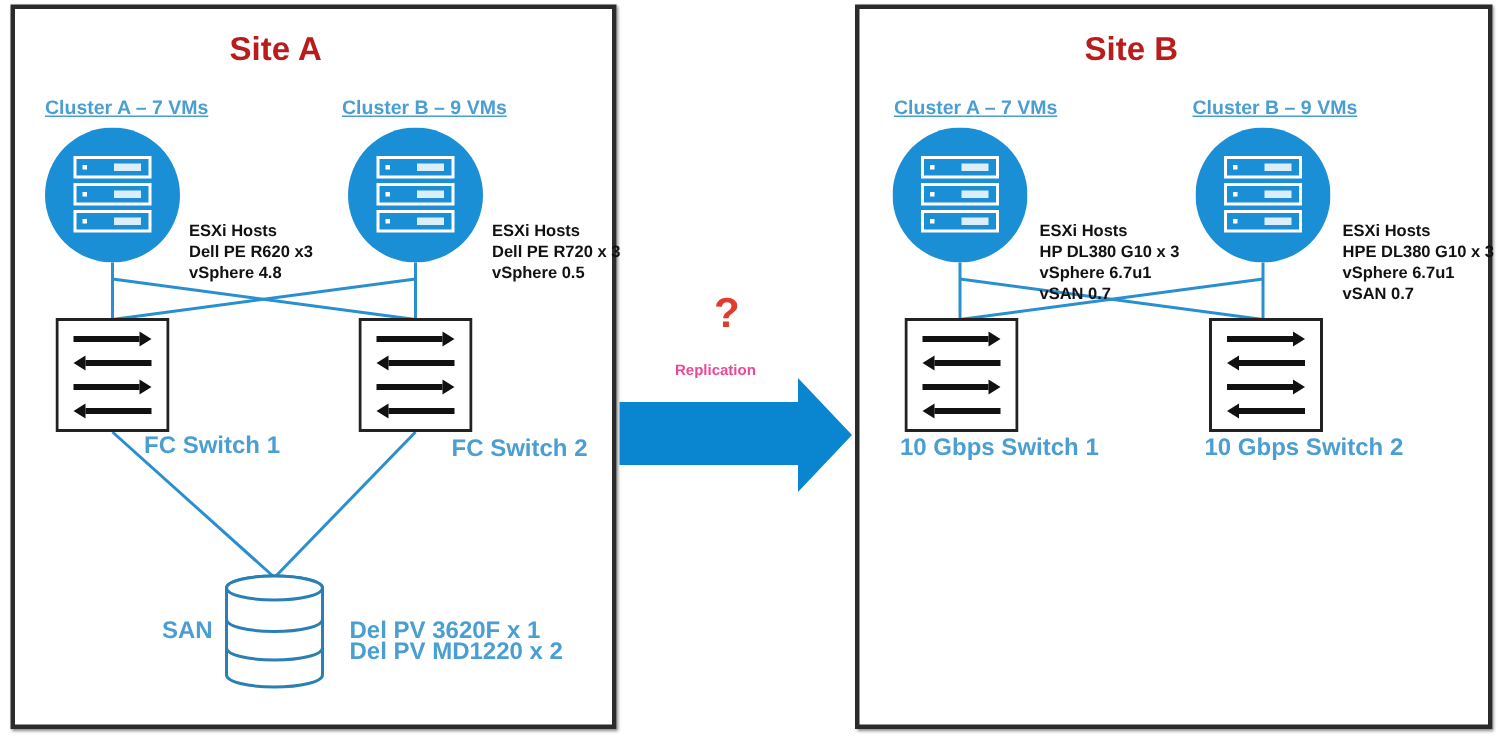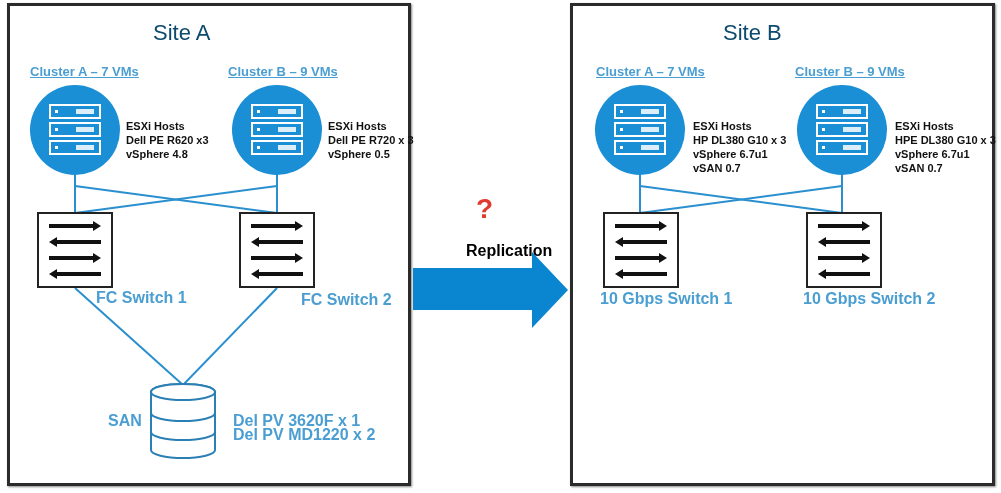--- a/index.html
+++ b/index.html
@@ -1,26 +1,26 @@
 <!DOCTYPE html>
 <html><head>
 <meta charset="utf-8">
 <style>
   html, body { margin:0; padding:0; background:#ffffff; }
   body { width:1001px; height:493px; position:relative; overflow:hidden; font-family:"Liberation Sans", sans-serif; }
   .site { position:absolute; border:3px solid #2b2b2b; box-shadow:1px 1px 2px #888; background:#fff; box-sizing:border-box; }
   #siteA { left:7px; top:3px; width:404px; height:483px; }
   #siteB { left:570px; top:3px; width:425px; height:483px; }
-  .site-title { position:absolute; font-weight:normal; font-size:22px; color:#0c4a6e; }
+  .site-title { position:absolute; font-weight:bold; font-size:22px; color:#b91c1c; }
   .cluster-label { position:absolute; font-weight:bold; font-size:13px; color:#4a9ed1; text-decoration:underline; white-space:nowrap; }
-  .host-info { position:absolute; font-weight:bold; font-size:11px; line-height:14px; color:#111; white-space:nowrap; }
+  .host-info { position:absolute; font-weight:bold; font-size:11px; line-height:14px; color:#111; white-space:nowrap;margin-top:28px; }
   .blue-label { position:absolute; font-weight:bold; font-size:16px; color:#4a9ed1; white-space:nowrap; line-height:14px; }
   svg.lines { position:absolute; left:0; top:0; }
   .q { position:absolute; left:476px; top:193px; color:#e03b2e; font-size:28px; font-weight:bold; }
-  .repl { position:absolute; left:466px; top:242px; color:#000000; font-size:16px; font-weight:bold; }
+  .repl { position:absolute; left:450px; top:242px; color:#ec4899; font-size:10px; font-weight:bold; }
 </style>
 </head>
 <body>
 
 <div class="site" id="siteA"></div>
 <div class="site" id="siteB"></div>
 
 <svg class="lines" width="1001" height="493">
   <defs>
     <symbol id="server" viewBox="0 0 90 90">

